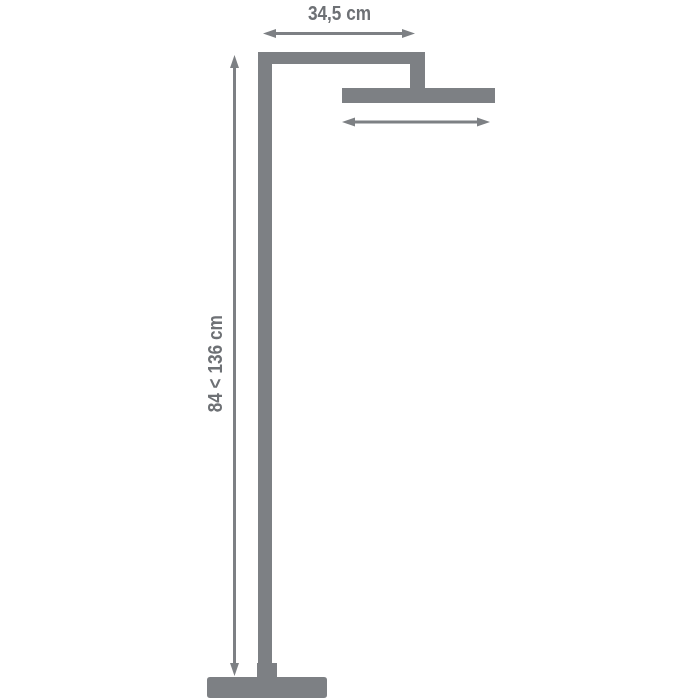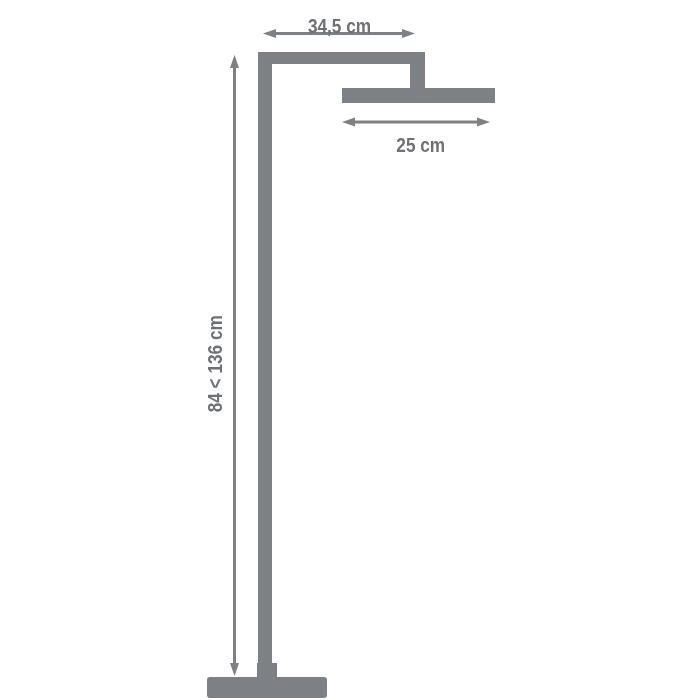--- a/index.html
+++ b/index.html
@@ -38,21 +38,21 @@
     line-height: 24px;
     text-align: center;
     white-space: nowrap;
     letter-spacing: 0px;
   }
   .dim-label .condensed {
     display: inline-block;
     transform: scaleX(0.82);
     transform-origin: center center;
   }
-  .label-top-width   { left: 280px; top: 14px;   width: 120px; }
+  .label-top-width   { left: 280px; top: 1px;   width: 120px; }
   .label-head-width  { left: 361px; top: 133px; width: 120px; }
   .label-height-range {
     left: 150px; top: 352px; width: 130px; height: 24px;
     transform: rotate(-90deg);
     transform-origin: center center;
   }
 </style>
 </head>
 <body>
 
@@ -88,21 +88,18 @@
       <line class="arrow-shaft" x1="234.5" y1="67" x2="234.5" y2="664"></line>
       <polygon class="arrow-head" points="234.5,55 230,68 239,68"></polygon>
       <polygon class="arrow-head" points="234.5,676 230,663 239,663"></polygon>
     </g>
   </svg>
 
   <div class="dim-label label-top-width">
     <span class="condensed">34,5 cm</span>
   </div>
 
-  <div class="dim-label label-head-width">
-    <span class="condensed">25 cm</span>
-  </div>
 
   <div class="dim-label label-height-range">
     <span class="condensed">84 &lt; 136 cm</span>
   </div>
 
 </div>
 
 </body></html>

